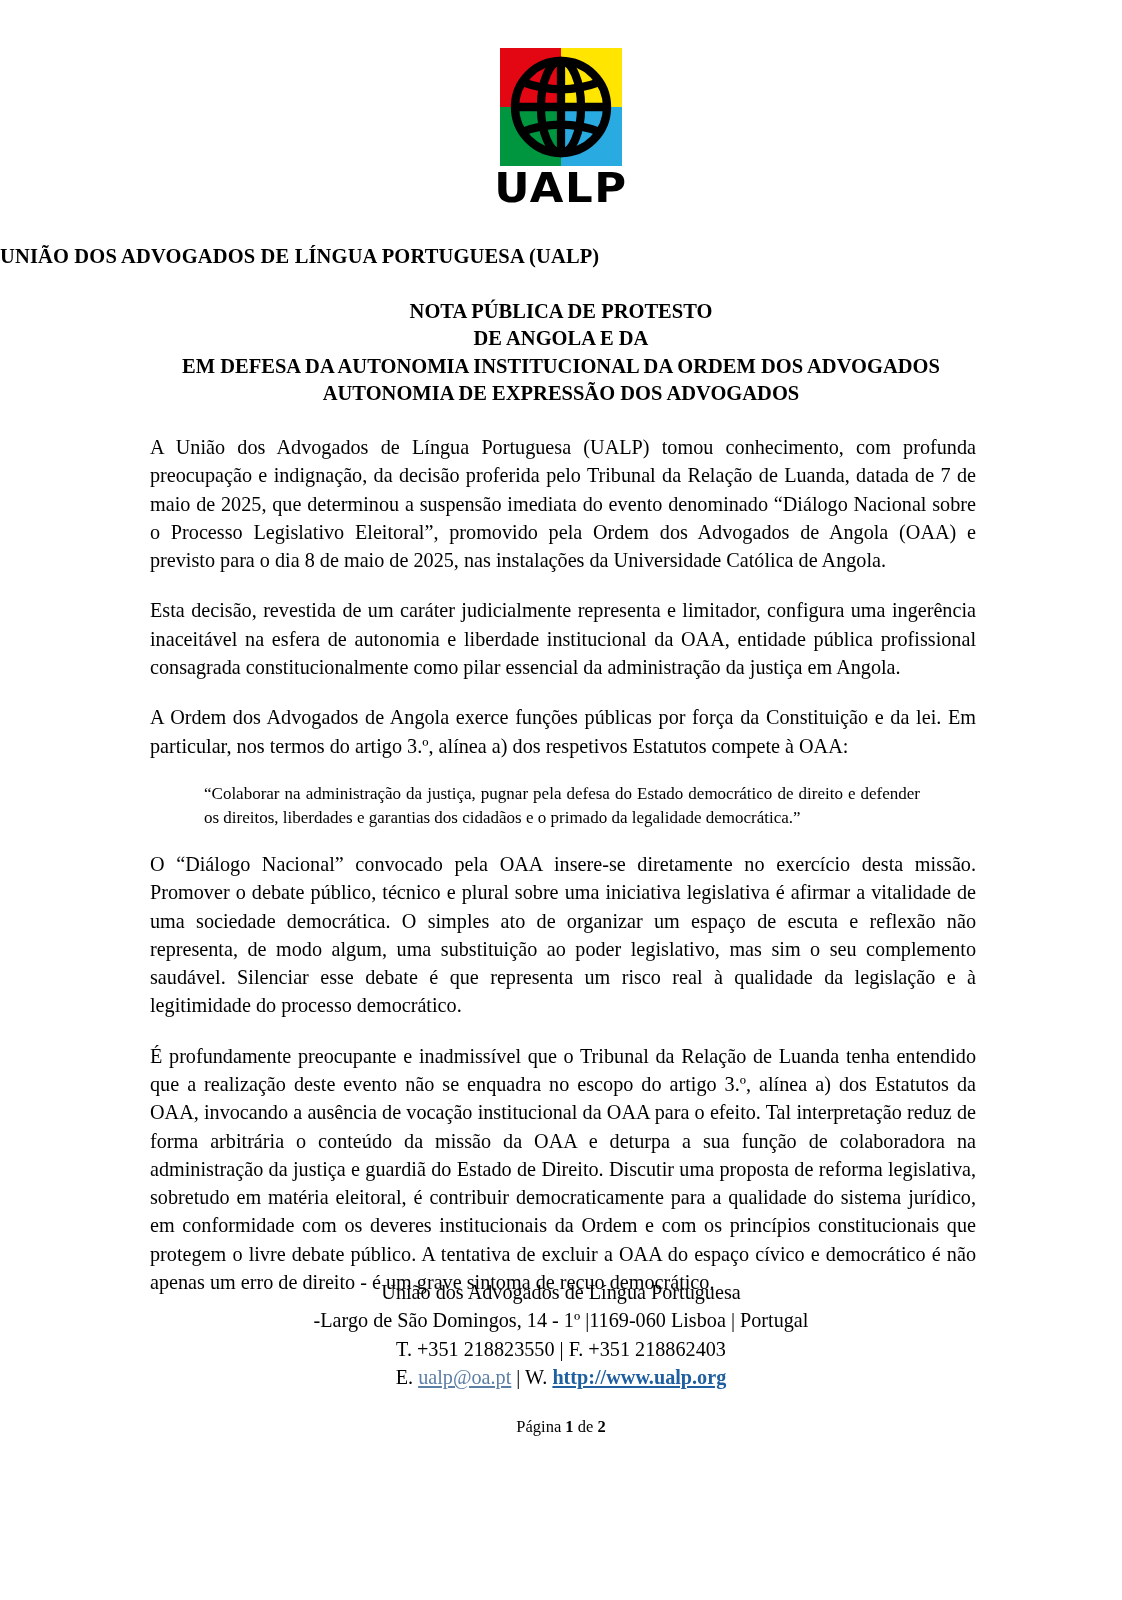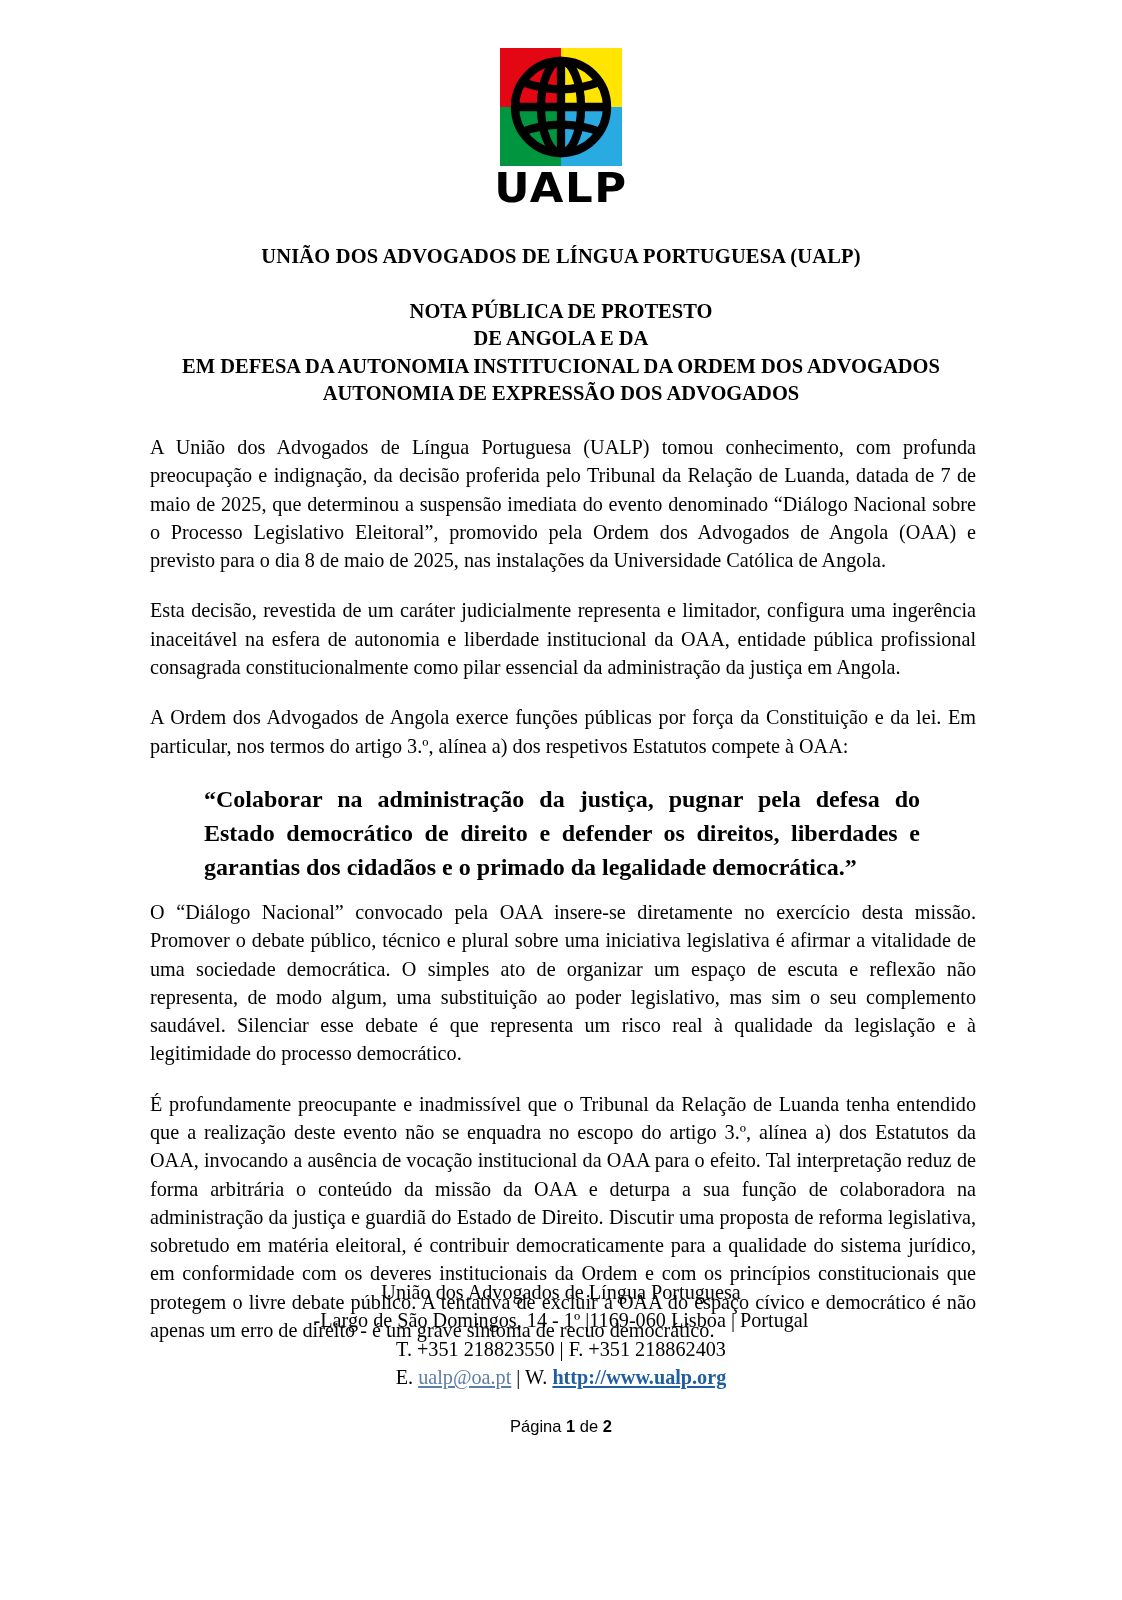--- a/index.html
+++ b/index.html
@@ -60,21 +60,20 @@
     font-size: 41px;
     letter-spacing: 1.5px;
     line-height: 1;
     margin-top: 2px;
     color: #000;
     transform: scaleX(1.06);
   }
 
   
   .org-title {
-    text-align: center;
     font-weight: bold;
     font-size: 20.5px;
     letter-spacing: 0.15px;
     margin-top: 36px;
   }
   .doc-title {
     text-align: center;
     font-weight: bold;
     font-size: 20.5px;
     line-height: 1.33;
@@ -92,24 +91,24 @@
     text-align: justify;
     text-justify: inter-word;
     font-size: 20.2px;
     line-height: 1.40;
     margin: 0 0 22px 0;
     hyphens: none;
   }
   p.para.first { margin-top: 26px; }
   blockquote.quote {
     text-align: justify;
-    font-weight: bold;
-    font-size: 24px;
+    font-weight: normal;
+    font-size: 17px;
     line-height: 1.42;
-    margin: 0 0 14px 0;
+    margin: 0 0 20px 0;
     padding-left: 54px;
     padding-right: 56px;
   }
 
   
   .footer {
     position: absolute;
     left: 0;
     right: 0;
     top: 1278px;
@@ -126,21 +125,21 @@
     color: #1f5fa0;
     font-weight: bold;
     text-decoration: underline;
   }
   .page-num {
     position: absolute;
     left: 0;
     right: 0;
     top: 1417px;
     text-align: center;
-    font-family: Liberation Sans, sans-serif;
+    font-family: Liberation Serif, serif;
     font-size: 16.5px;
     color: #000;
   }
   .page-num b { font-weight: bold; }
 </style>
 </head>
 <body>
 
 <div class="page">
 

